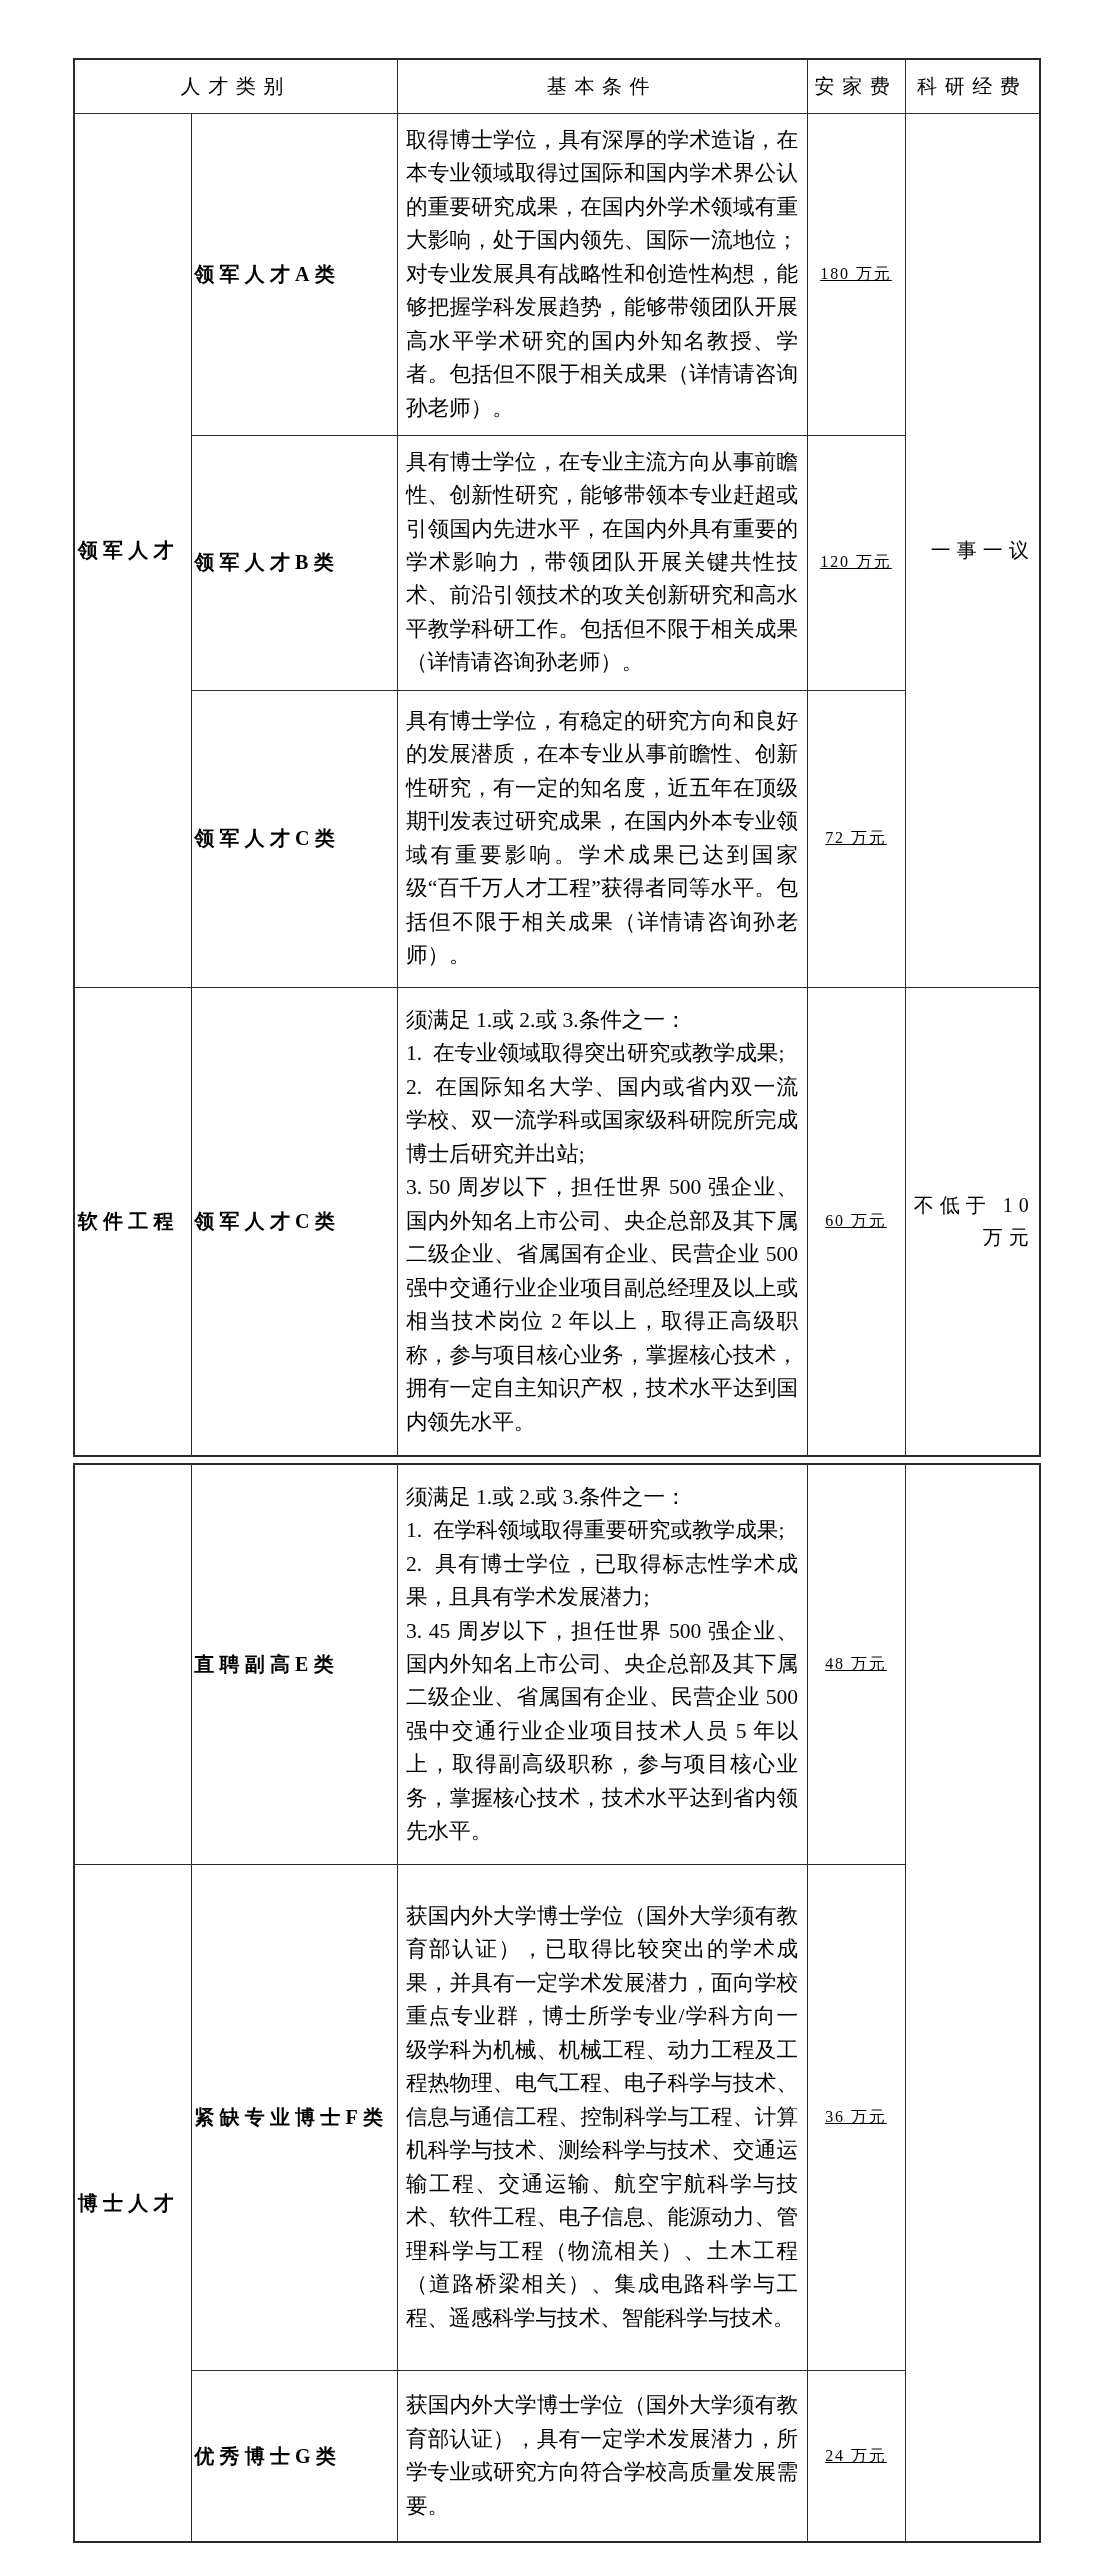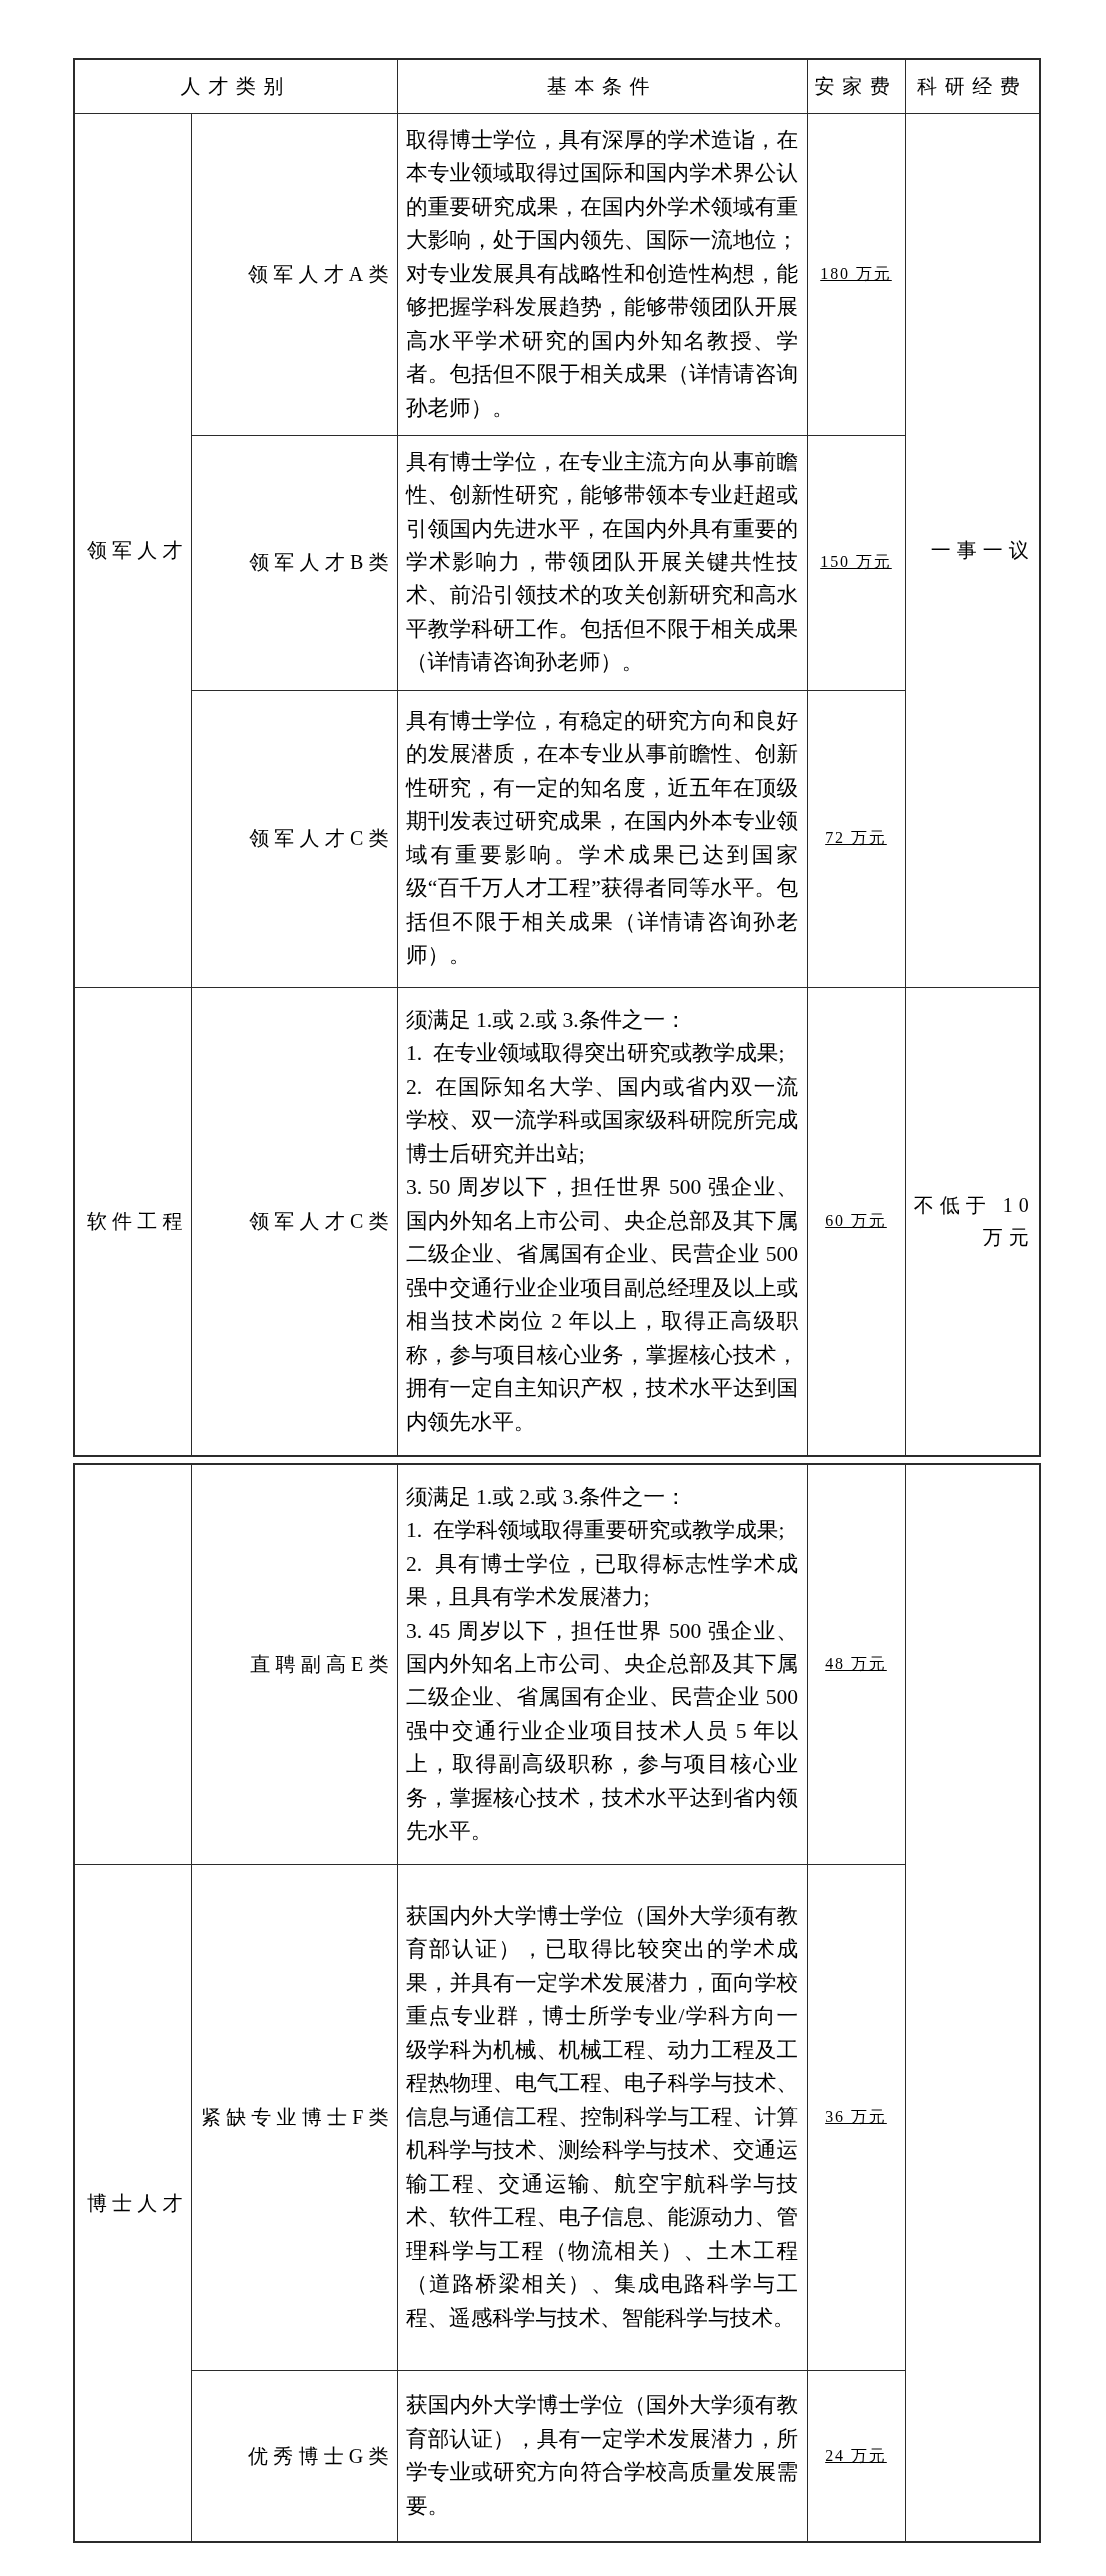--- a/index.html
+++ b/index.html
@@ -37,24 +37,25 @@
   col.c-fund   { width: 135px; }
 
   .hd {
     text-align: center;
     font-size: 20px;
     letter-spacing: 0.38em;
     height: 51px;
     font-family: Liberation Serif, serif;
   }
   .lbl {
-    text-align: right;
+    text-align: left;
     font-size: 20px;
     letter-spacing: 0.26em;
     padding: 0 2.8px;
+    font-weight: bold;
   }
   .cond {
     font-size: 21.6px;
     line-height: 1.55;
     text-align: justify;
     padding: 9.8px 8.4px;
     white-space: pre-wrap;
     word-break: break-all;
   }
   .fee {
@@ -104,21 +105,21 @@
       <tr class="r-a">
         <td class="lbl" rowspan="3">领军人才</td>
         <td class="lbl">领军人才A类</td>
         <td class="cond">取得博士学位，具有深厚的学术造诣，在本专业领域取得过国际和国内学术界公认的重要研究成果，在国内外学术领域有重大影响，处于国内领先、国际一流地位；对专业发展具有战略性和创造性构想，能够把握学科发展趋势，能够带领团队开展高水平学术研究的国内外知名教授、学者。包括但不限于相关成果（详情请咨询孙老师）。</td>
         <td class="fee">180 万元</td>
         <td class="fund" rowspan="3">一事一议</td>
       </tr>
       <tr class="r-b">
         <td class="lbl">领军人才B类</td>
         <td class="cond">具有博士学位，在专业主流方向从事前瞻性、创新性研究，能够带领本专业赶超或引领国内先进水平，在国内外具有重要的学术影响力，带领团队开展关键共性技术、前沿引领技术的攻关创新研究和高水平教学科研工作。包括但不限于相关成果（详情请咨询孙老师）。</td>
-        <td class="fee">150 万元</td>
+        <td class="fee">120 万元</td>
       </tr>
       <tr class="r-c">
         <td class="lbl">领军人才C类</td>
         <td class="cond">具有博士学位，有稳定的研究方向和良好的发展潜质，在本专业从事前瞻性、创新性研究，有一定的知名度，近五年在顶级期刊发表过研究成果，在国内外本专业领域有重要影响。学术成果已达到国家级“百千万人才工程”获得者同等水平。包括但不限于相关成果（详情请咨询孙老师）。</td>
         <td class="fee">72 万元</td>
       </tr>
       <tr class="r-d">
         <td class="lbl">软件工程</td>
         <td class="lbl">领军人才C类</td>
         <td class="cond">须满足 1.或 2.或 3.条件之一：

